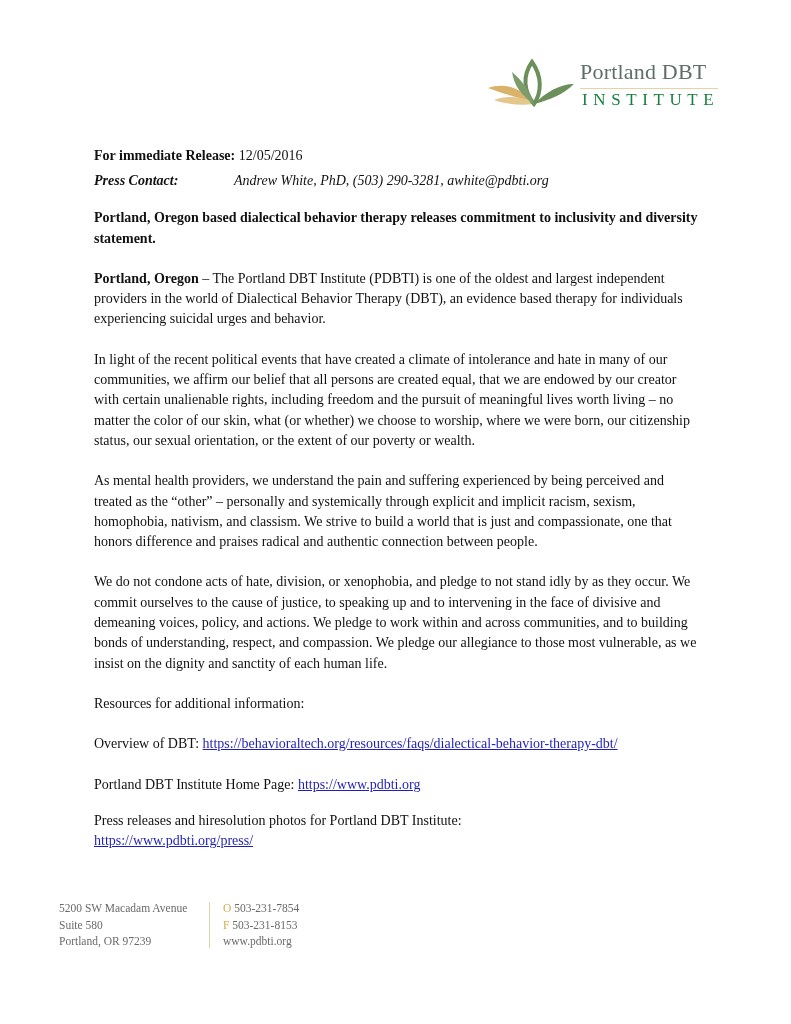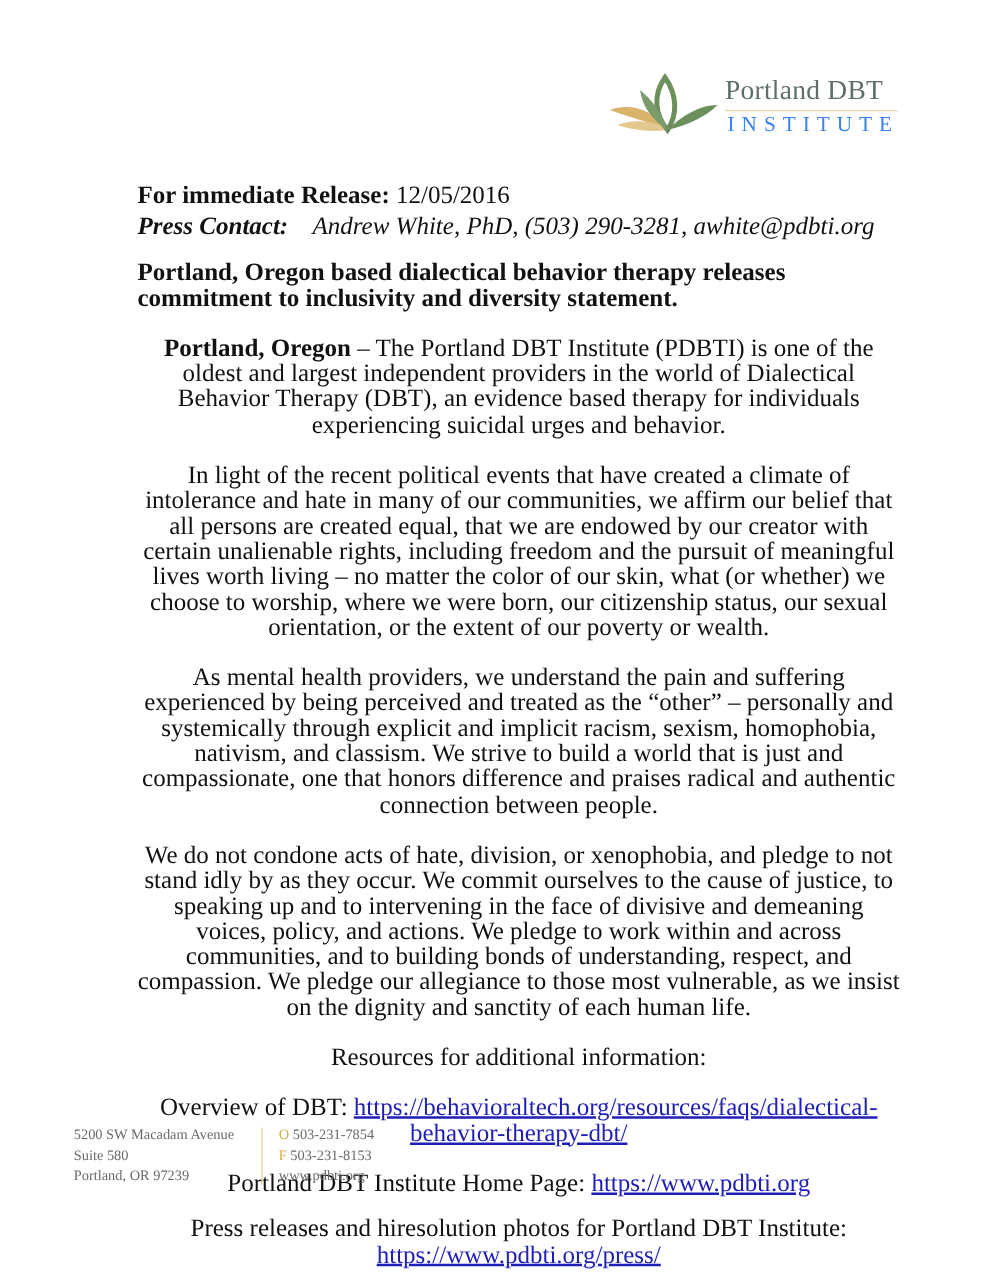--- a/index.html
+++ b/index.html
@@ -3,31 +3,31 @@
 <meta charset="utf-8">
 <style>
   html, body { margin: 0; padding: 0; background: #ffffff; }
   body { width: 791px; height: 1024px; position: relative; overflow: hidden;
          font-family: "Liberation Serif", "DejaVu Serif", serif; color: #111; }
   .logo { position: absolute; left: 484px; top: 58px; width: 250px; height: 56px; }
   .logo svg { position: absolute; left: 0; top: 0; }
   .logo-name { position: absolute; left: 96px; top: 1px; font-size: 22px; color: #5f6f66;
                font-family: "Liberation Serif", serif; white-space: nowrap; letter-spacing: 0.2px; }
   .logo-rule { position: absolute; left: 96px; top: 30px; width: 138px; height: 1px; background: #e4d3a8; }
-  .logo-sub { position: absolute; left: 98px; top: 32px; font-size: 17px; color: #3b82f6;
+  .logo-sub { position: absolute; left: 98px; top: 32px; font-size: 17px; color: #15803d;
               letter-spacing: 5.6px; font-family: "Liberation Serif", serif; white-space: nowrap; }
 
-  .content { position: absolute; left: 110px; top: 146px; width: 610px;
-             font-size: 20px; line-height: 20.3px; }
+  .content { position: absolute; left: 94px; top: 146px; width: 610px;
+             font-size: 14px; line-height: 20.3px; }
   .meta-line { margin: 0; height: 22px; }
   .meta-line b { font-weight: bold; }
   .meta-row { display: flex; margin-top: 3px; font-style: italic; }
   .meta-row .label { width: 140px; font-weight: bold; }
   .headline { font-weight: bold; margin: 17px 0 0 0; }
-  p { margin: 20px 0 0 0; text-align: center; }
+  p { margin: 20px 0 0 0; }
   a { color: #1f1fb8; text-decoration: underline; }
   .res-line { margin-top: 20px; }
   .res-tight { margin-top: 16px; }
 
   .footer { position: absolute; left: 59px; top: 900px; font-size: 11.5px; line-height: 16.5px;
             color: #6a6a6a; font-family: "Liberation Serif", serif; }
   .footer-col1 { position: absolute; left: 0; top: 0; width: 150px; white-space: nowrap; }
   .footer-divider { position: absolute; left: 150px; top: 2px; width: 1px; height: 46px; background: #e2d2aa; }
   .footer-col2 { position: absolute; left: 164px; top: 0; white-space: nowrap; }
   .footer-letter { color: #d4a94c; }

